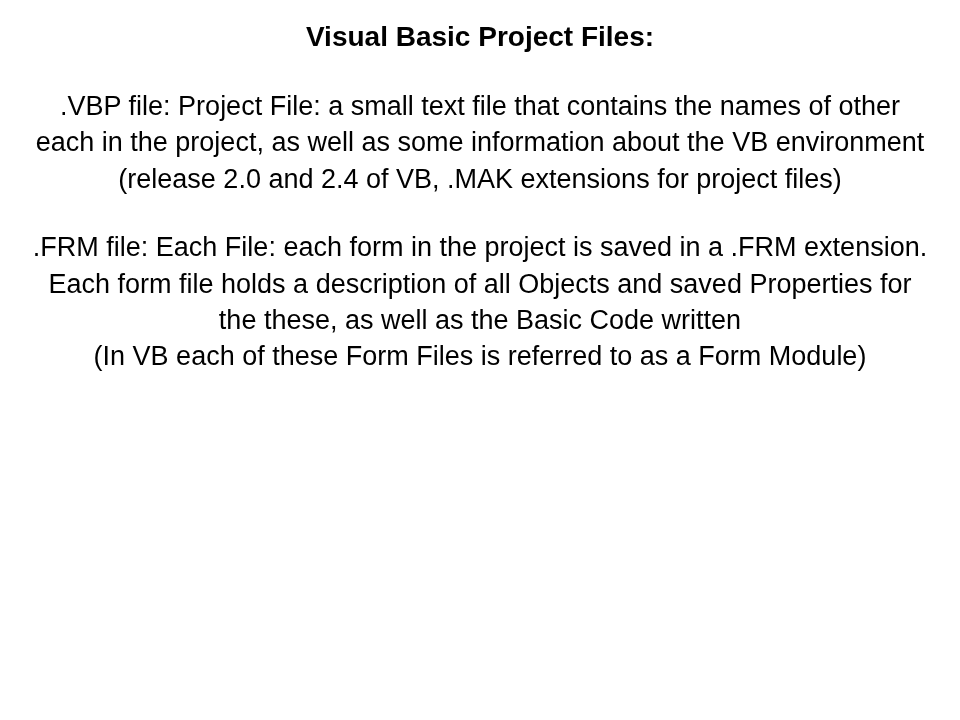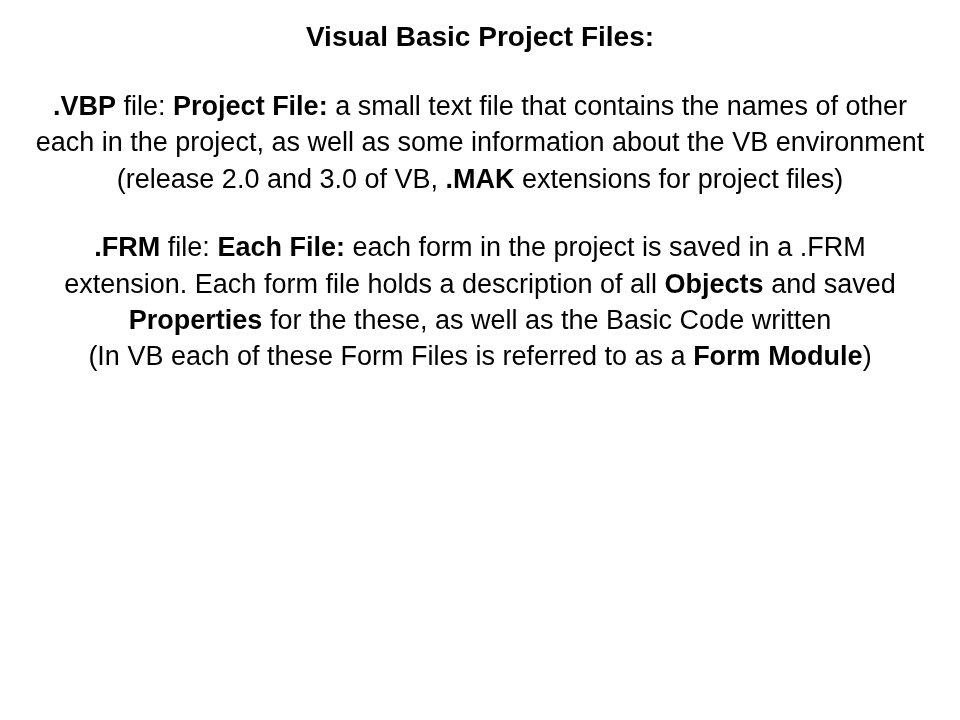--- a/index.html
+++ b/index.html
@@ -21,33 +21,33 @@
     line-height: 1.35;
   }
   .title {
     font-weight: bold;
     margin-bottom: 32px;
     font-size: 28px;
   }
   .para {
     margin-bottom: 32px;
   }
-  .b { font-weight: bold; text-align: center; }
+  .b { font-weight: normal; text-align: center; }
 </style>
 </head>
 <body>
 
 <div class="slide">
 
   <div class="title">Visual Basic Project Files:</div>
 
   <div class="para">
     <span class="b">.VBP</span><span> file:  </span><span class="b">Project File:</span><span>  a small text file that contains the names of other each in the project, as well as some information about the VB environment</span>
     <br>
-    <span>(release 2.0 and 3.0 of VB, </span><span class="b">.MAK</span><span> extensions for project files)</span>
+    <span>(release 2.0 and 2.4 of VB, </span><span class="b">.MAK</span><span> extensions for project files)</span>
   </div>
 
   <div class="para">
     <span class="b">.FRM</span><span> file:  </span><span class="b">Each File:</span><span>  each form in the project is saved in a .FRM extension.  Each form file holds a description of all </span><span class="b">Objects</span><span> and saved </span><span class="b">Properties</span><span> for the these, as well as the Basic Code written</span>
     <br>
     <span>(In VB each of these Form Files is referred to as a </span><span class="b">Form Module</span><span>)</span>
   </div>
 
 </div>
 

